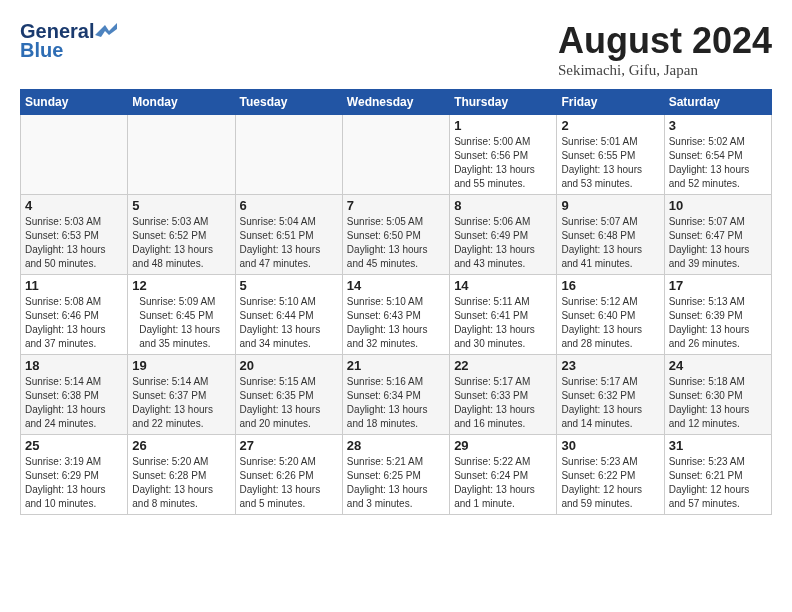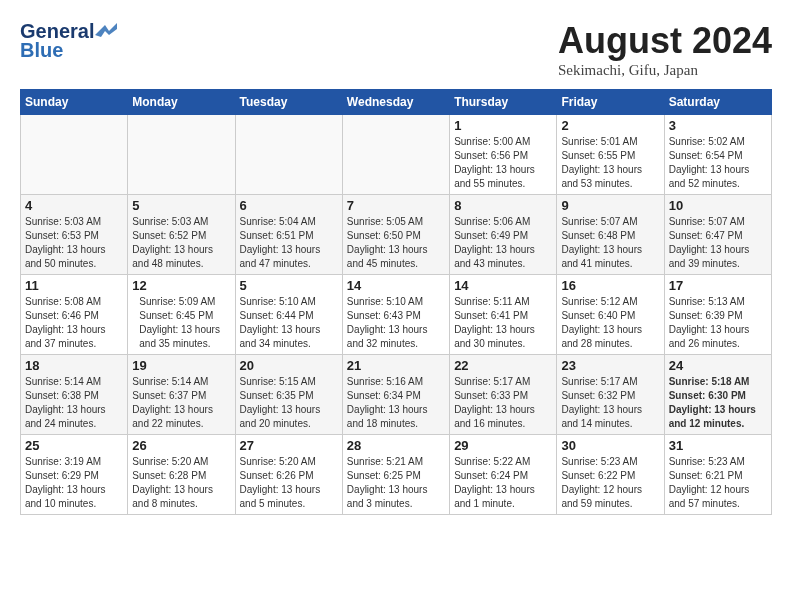--- a/index.html
+++ b/index.html
@@ -276,21 +276,21 @@
         </td>
         <td>
           <span class="day-number">23</span>
           <div class="cell-text" style="white-space: pre-line;">Sunrise: 5:17 AM
 Sunset: 6:32 PM
 Daylight: 13 hours
 and 14 minutes.</div>
         </td>
         <td>
           <span class="day-number">24</span>
-          <div class="cell-text" style="white-space: pre-line; font-weight: bold;">Sunrise: 5:18 AM
+          <div class="cell-text" style="white-space: pre-line;">Sunrise: 5:18 AM
 Sunset: 6:30 PM
 Daylight: 13 hours
 and 12 minutes.</div>
         </td>
       </tr>
       <tr>
         <td>
           <span class="day-number">25</span>
           <div class="cell-text" style="white-space: pre-line;">Sunrise: 3:19 AM
 Sunset: 6:29 PM

